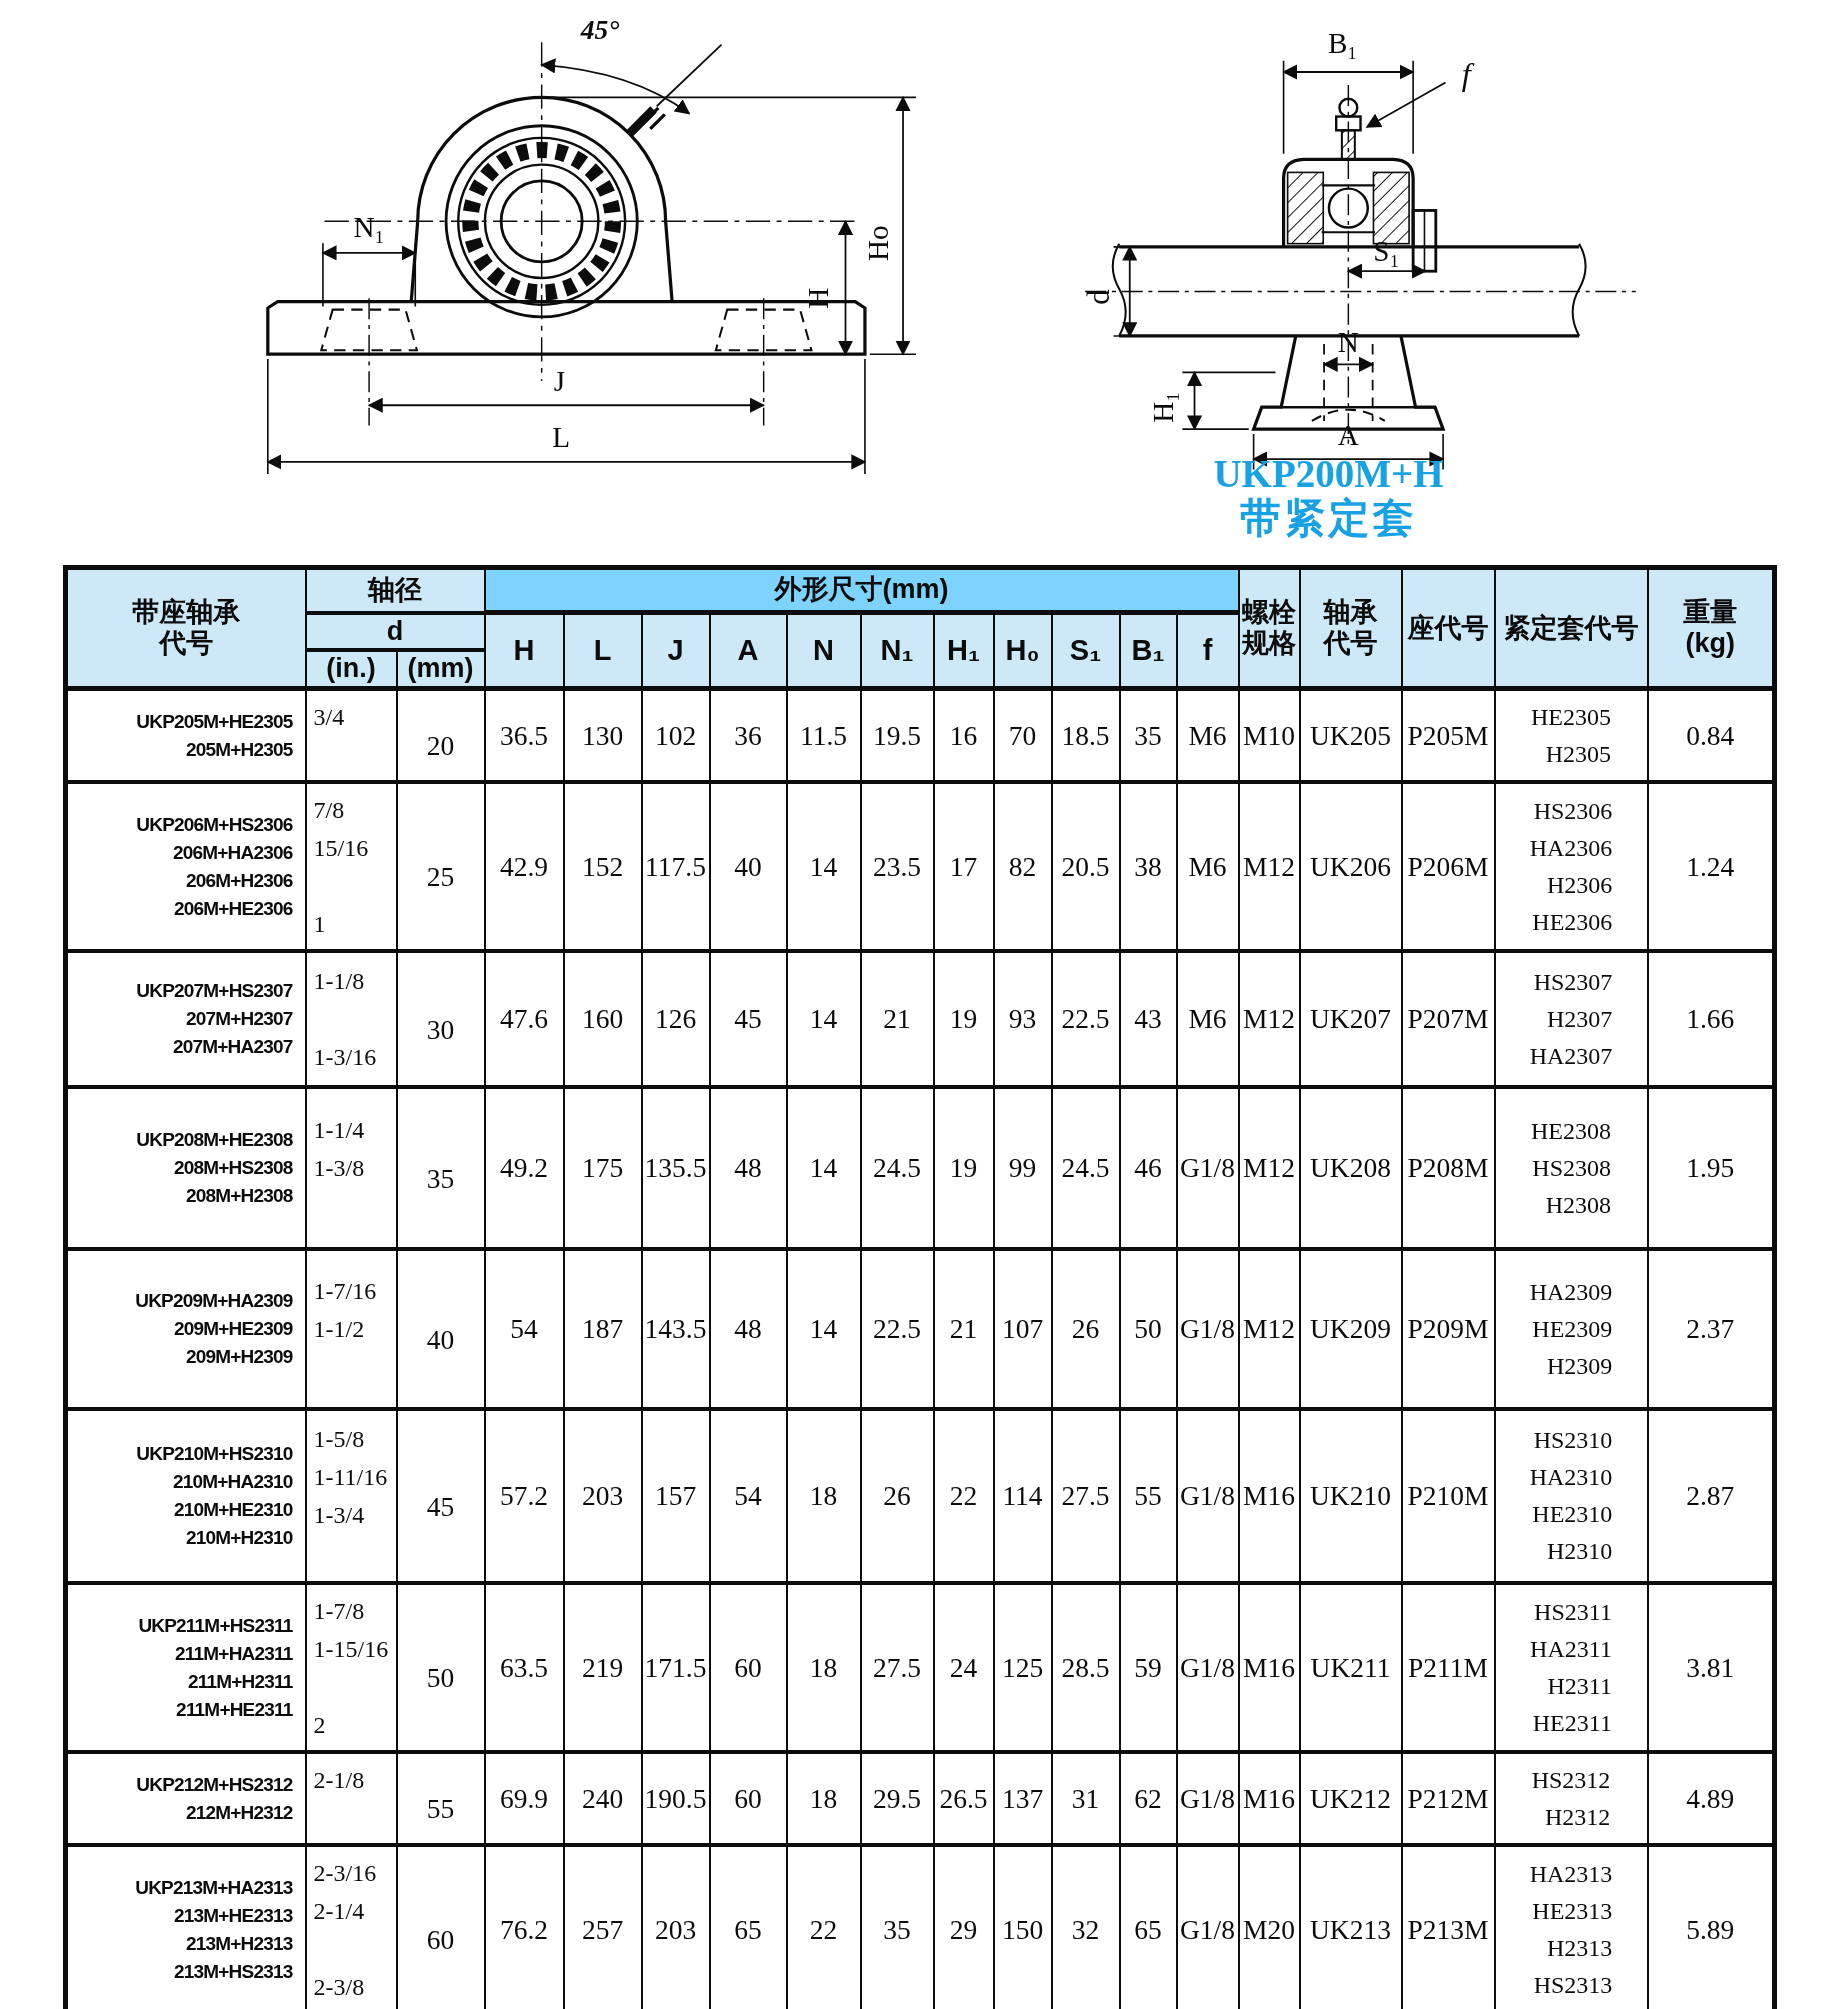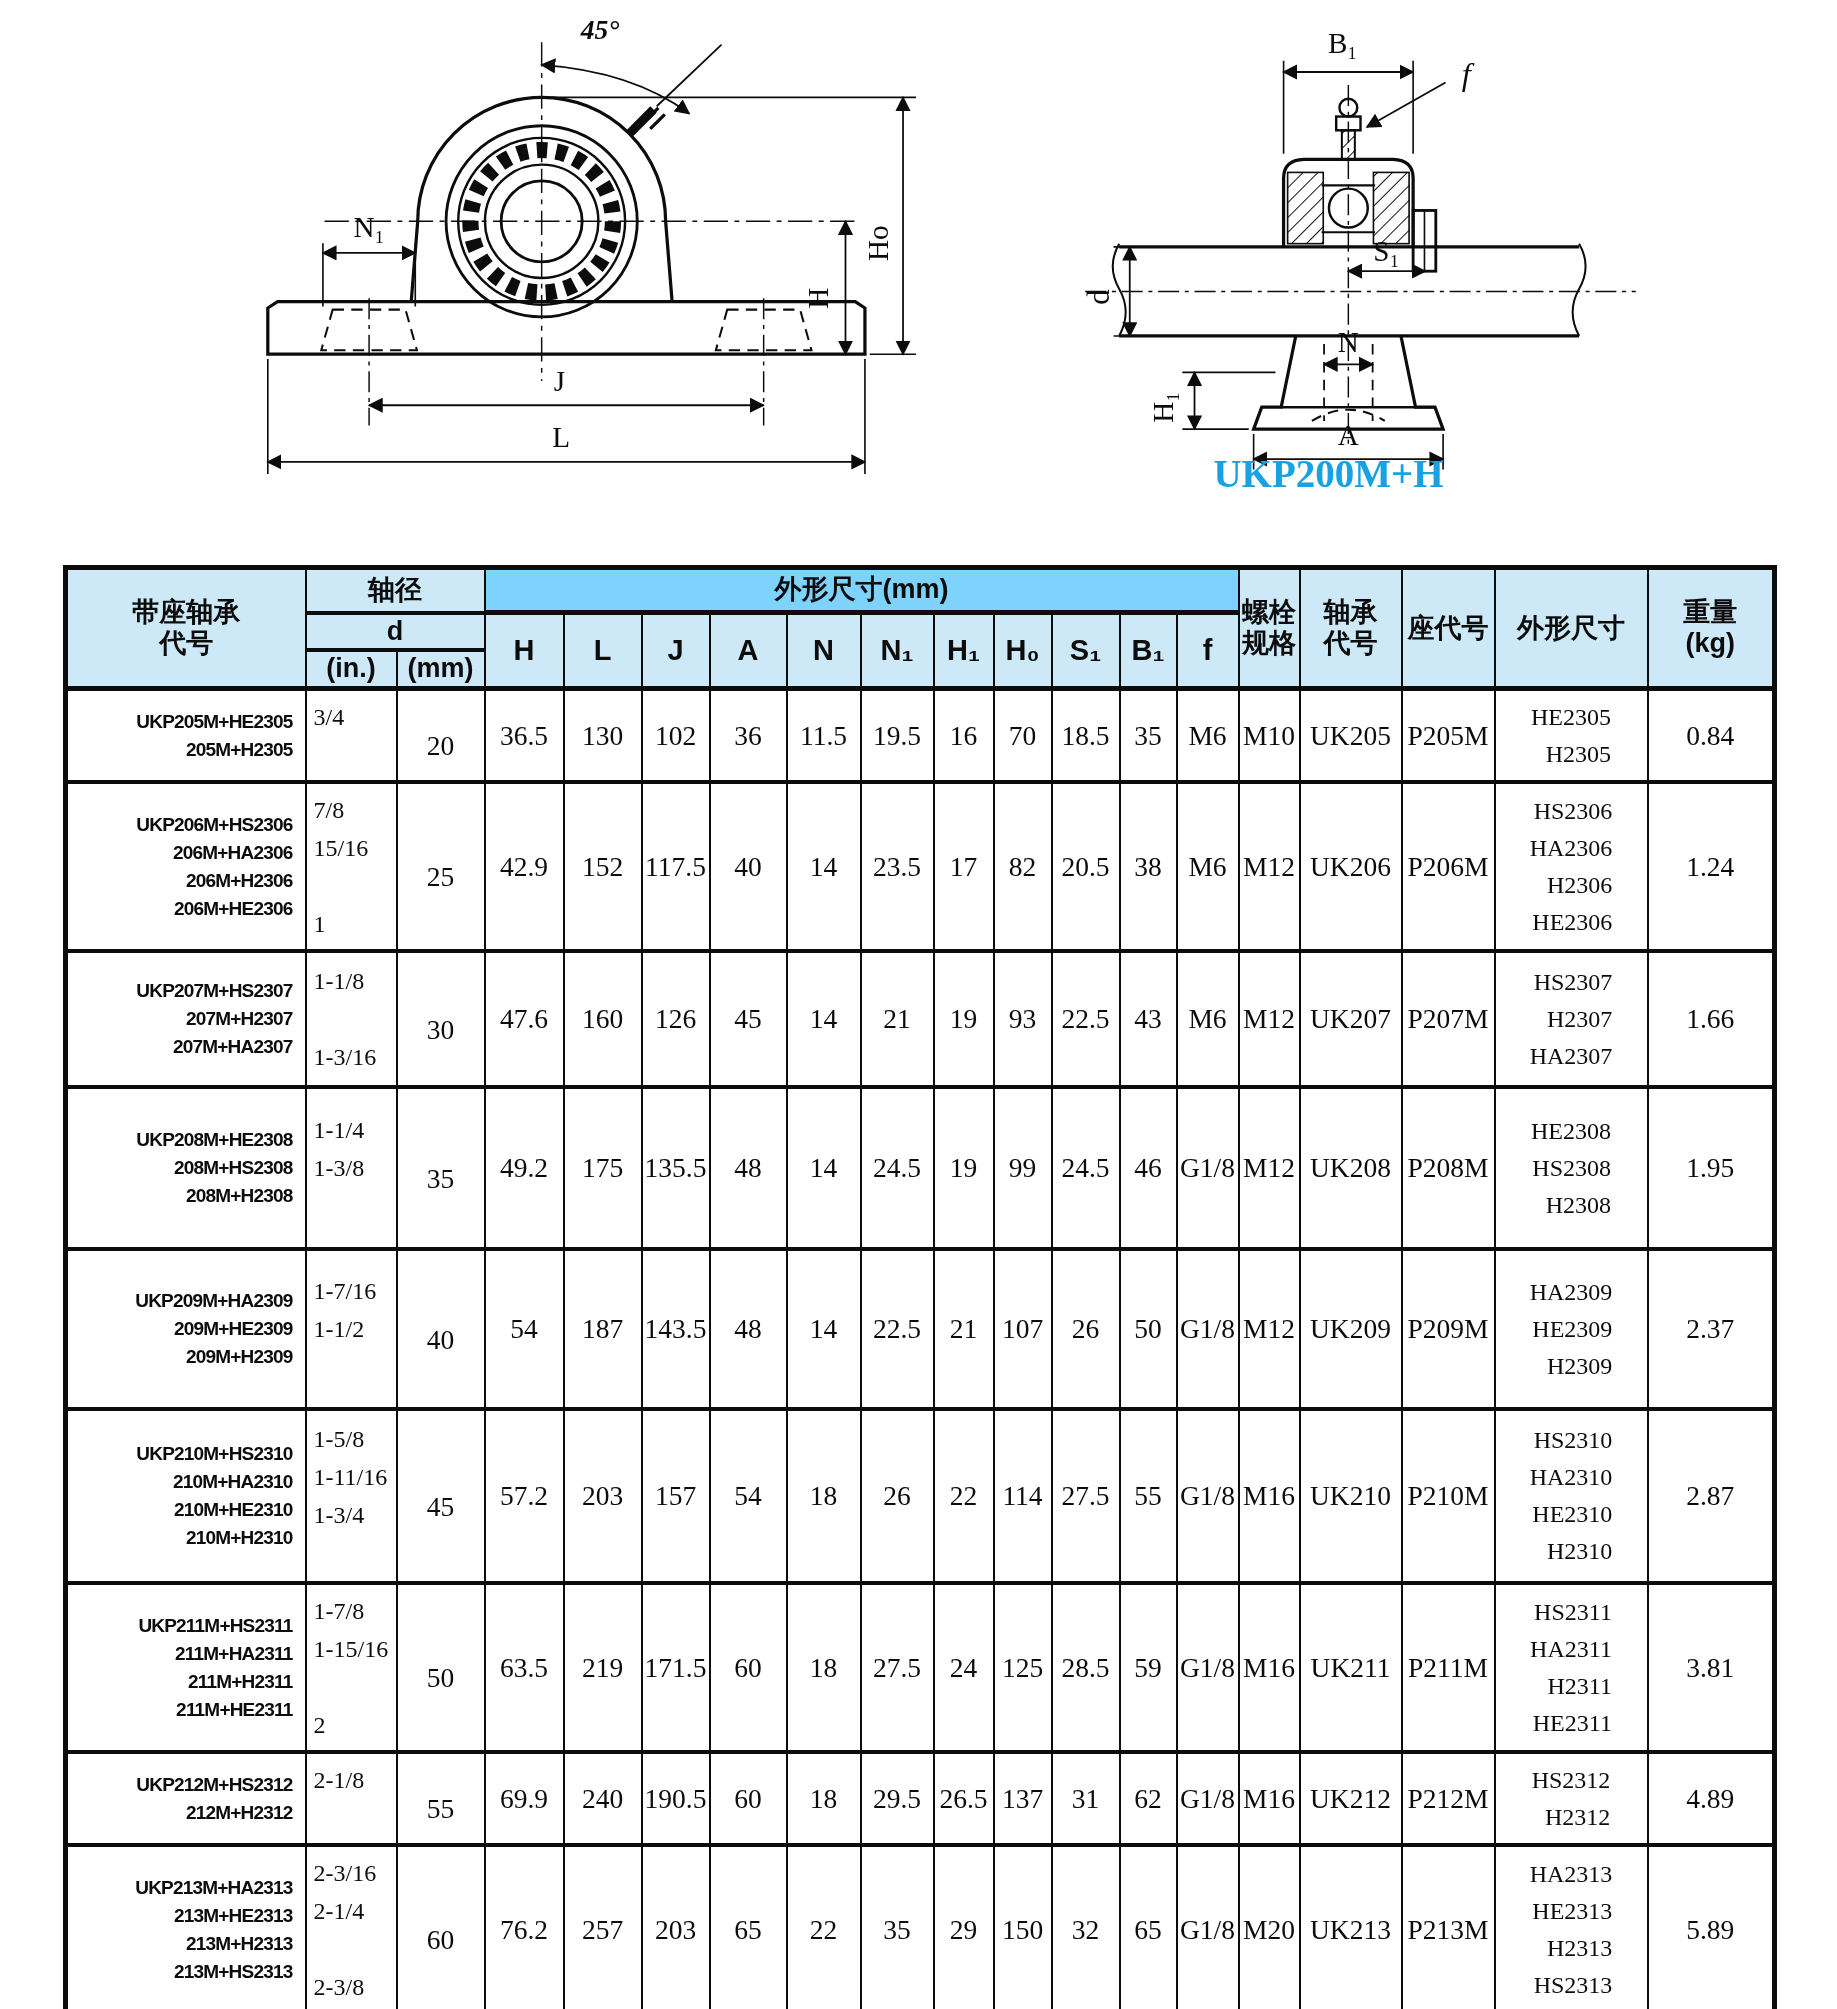--- a/index.html
+++ b/index.html
@@ -140,20 +140,21 @@
     <text x="485" y="100" font-size="40" font-style="italic">f</text>
     <text x="50" y="362" font-size="38" text-anchor="middle" transform="rotate(-90 50 362)">d</text>
     <text x="392" y="318" font-size="36" text-anchor="middle">S₁</text>
     <text x="345" y="430" font-size="36" text-anchor="middle">N</text>
     <text x="128" y="498" font-size="36" text-anchor="middle" transform="rotate(-90 128 498)">H₁</text>
     <text x="345" y="545" font-size="36" text-anchor="middle">A</text>
   </svg>
 
   <div class="caption" style="color: rgb(24, 162, 227);">
     <div class="l1">UKP200M+H</div>
+    <div class="l2">带紧定套</div>
   </div>
 
   <table class="spec">
     <colgroup id="cols">
         <col style="width: 240px;">
         <col style="width: 91px;">
         <col style="width: 88px;">
         <col style="width: 79px;">
         <col style="width: 78px;">
         <col style="width: 68px;">
@@ -175,21 +176,21 @@
       <tr class="h1">
         <th rowspan="3" style="background: rgb(205, 233, 247);">带座轴承
 代号</th>
         <th colspan="2" style="background: rgb(205, 233, 247);">轴径</th>
         <th colspan="11" style="border-bottom-width: 5.7px; background: #7dd3fc;">外形尺寸(mm)</th>
         <th rowspan="3" style="background: rgb(205, 233, 247);">螺栓
 规格</th>
         <th rowspan="3" style="background: rgb(205, 233, 247);">轴承
 代号</th>
         <th rowspan="3" style="background: rgb(205, 233, 247);">座代号</th>
-        <th rowspan="3" style="background: rgb(205, 233, 247);">外形尺寸</th>
+        <th rowspan="3" style="background: rgb(205, 233, 247);">紧定套代号</th>
         <th rowspan="3" style="background: rgb(205, 233, 247);">重量
 (kg)</th>
       </tr>
       <tr class="h2" id="hrow2">
         <th colspan="2" style="background: rgb(205, 233, 247);">d</th>
       <th rowspan="2" class="dimletter" style="background: rgb(205, 233, 247);">H</th>
           <th rowspan="2" class="dimletter" style="background: rgb(205, 233, 247);">L</th>
           <th rowspan="2" class="dimletter" style="background: rgb(205, 233, 247);">J</th>
           <th rowspan="2" class="dimletter" style="background: rgb(205, 233, 247);">A</th>
           <th rowspan="2" class="dimletter" style="background: rgb(205, 233, 247);">N</th>

